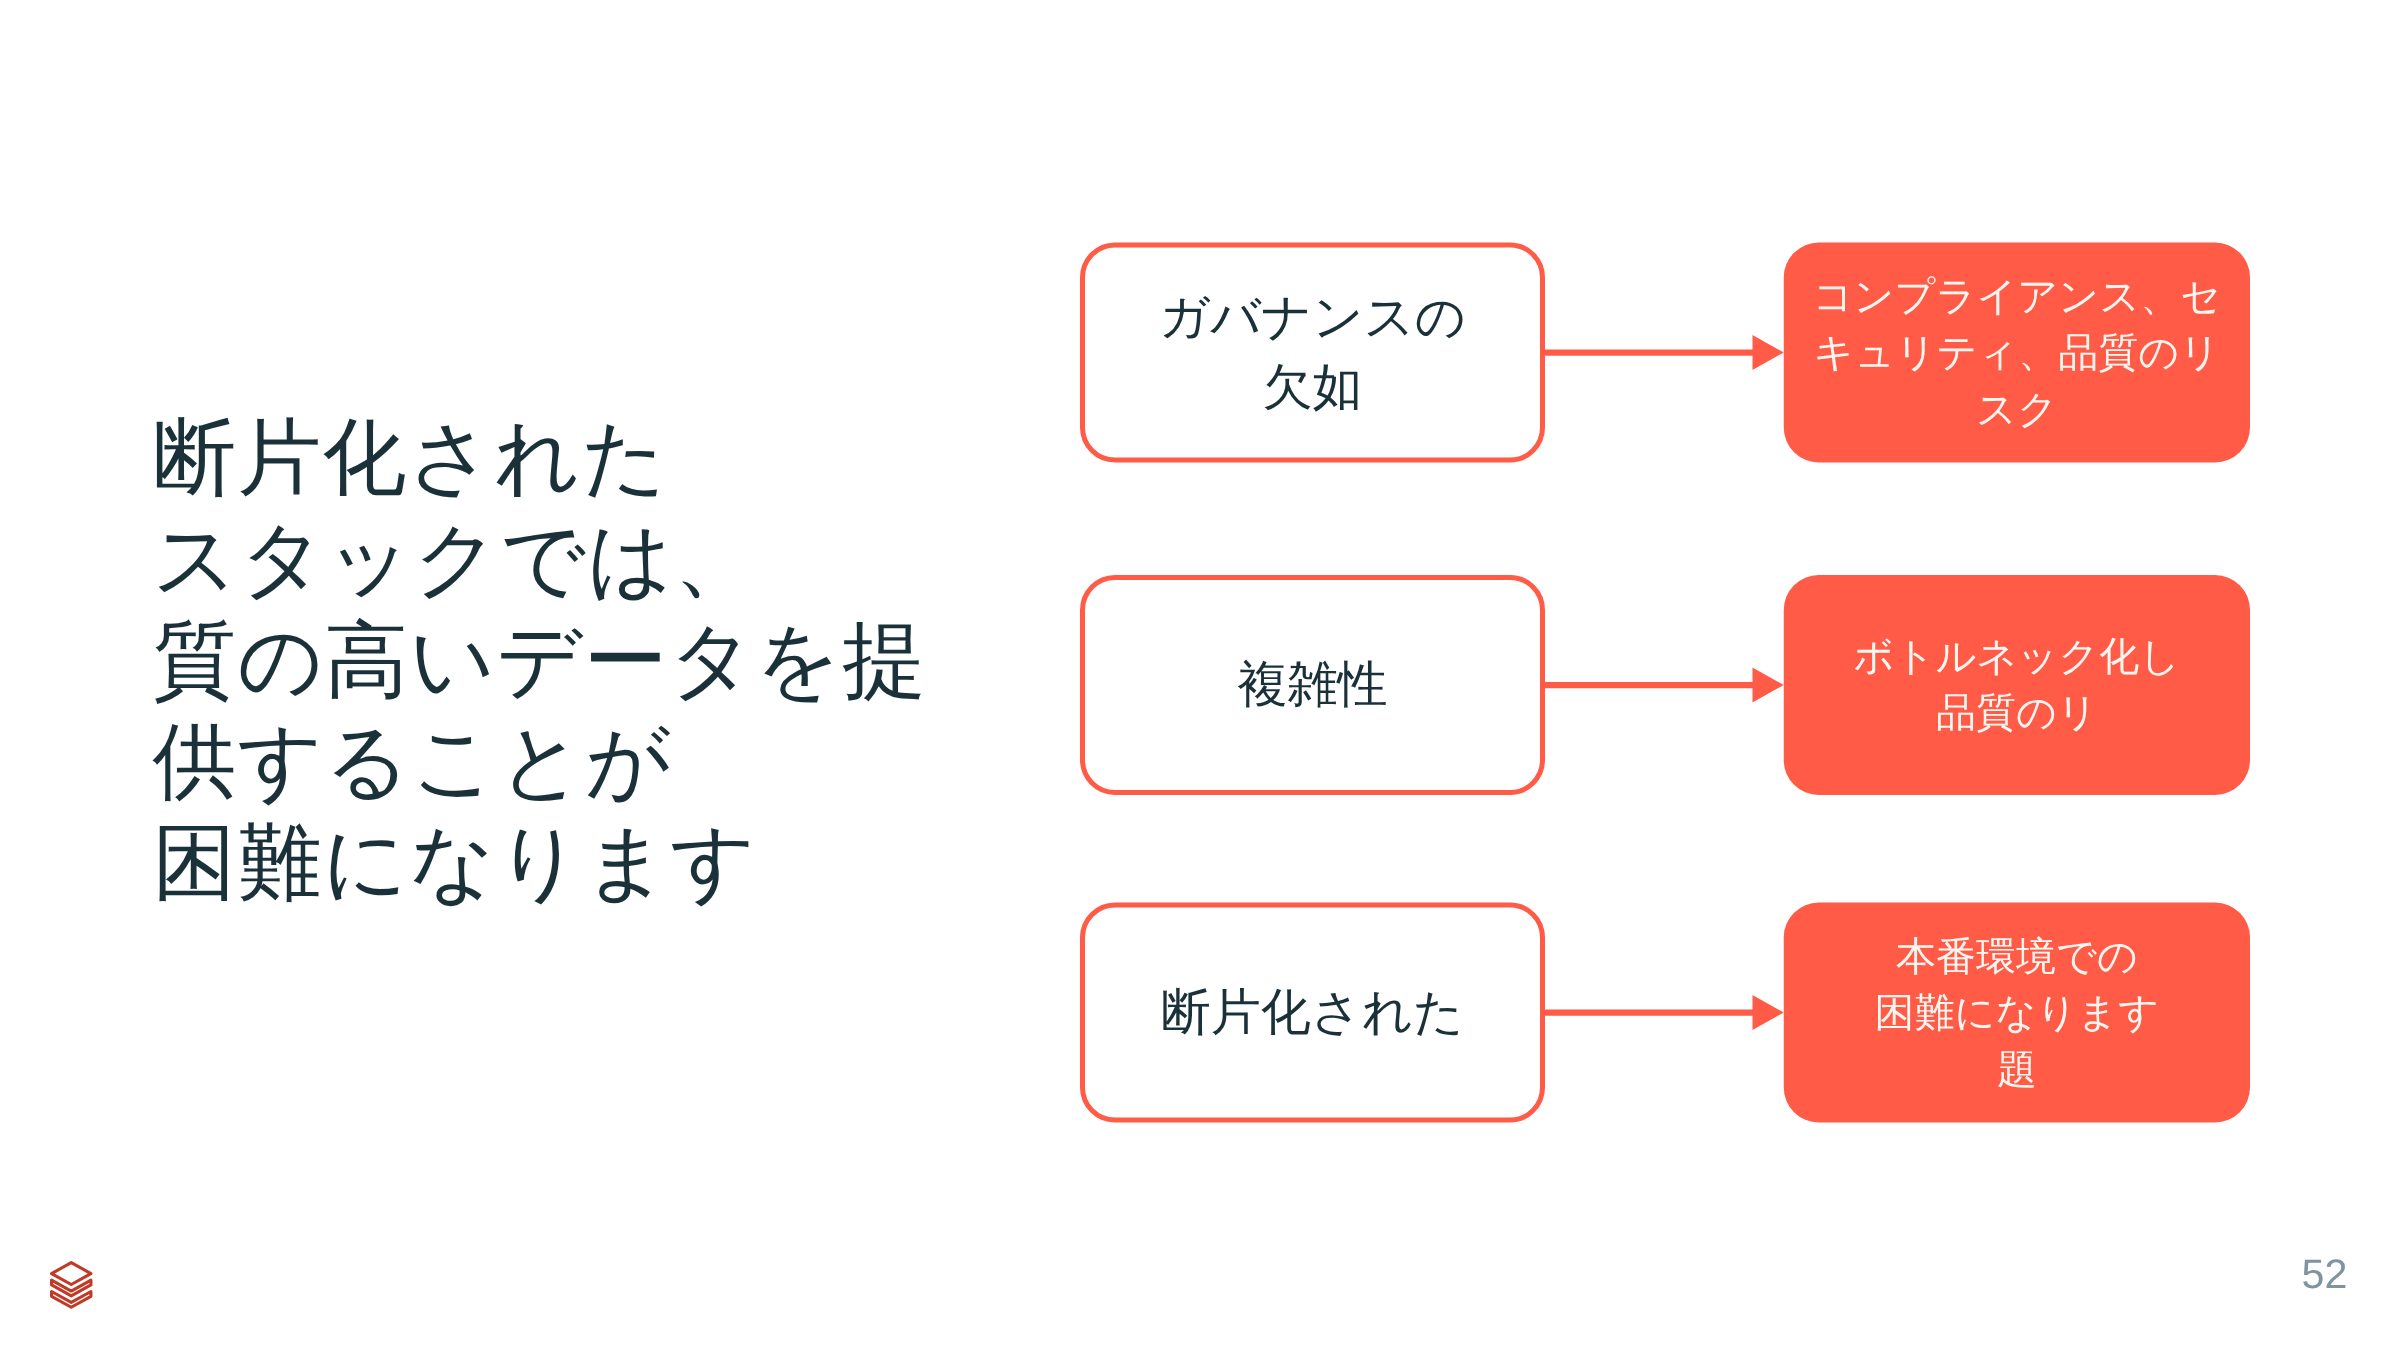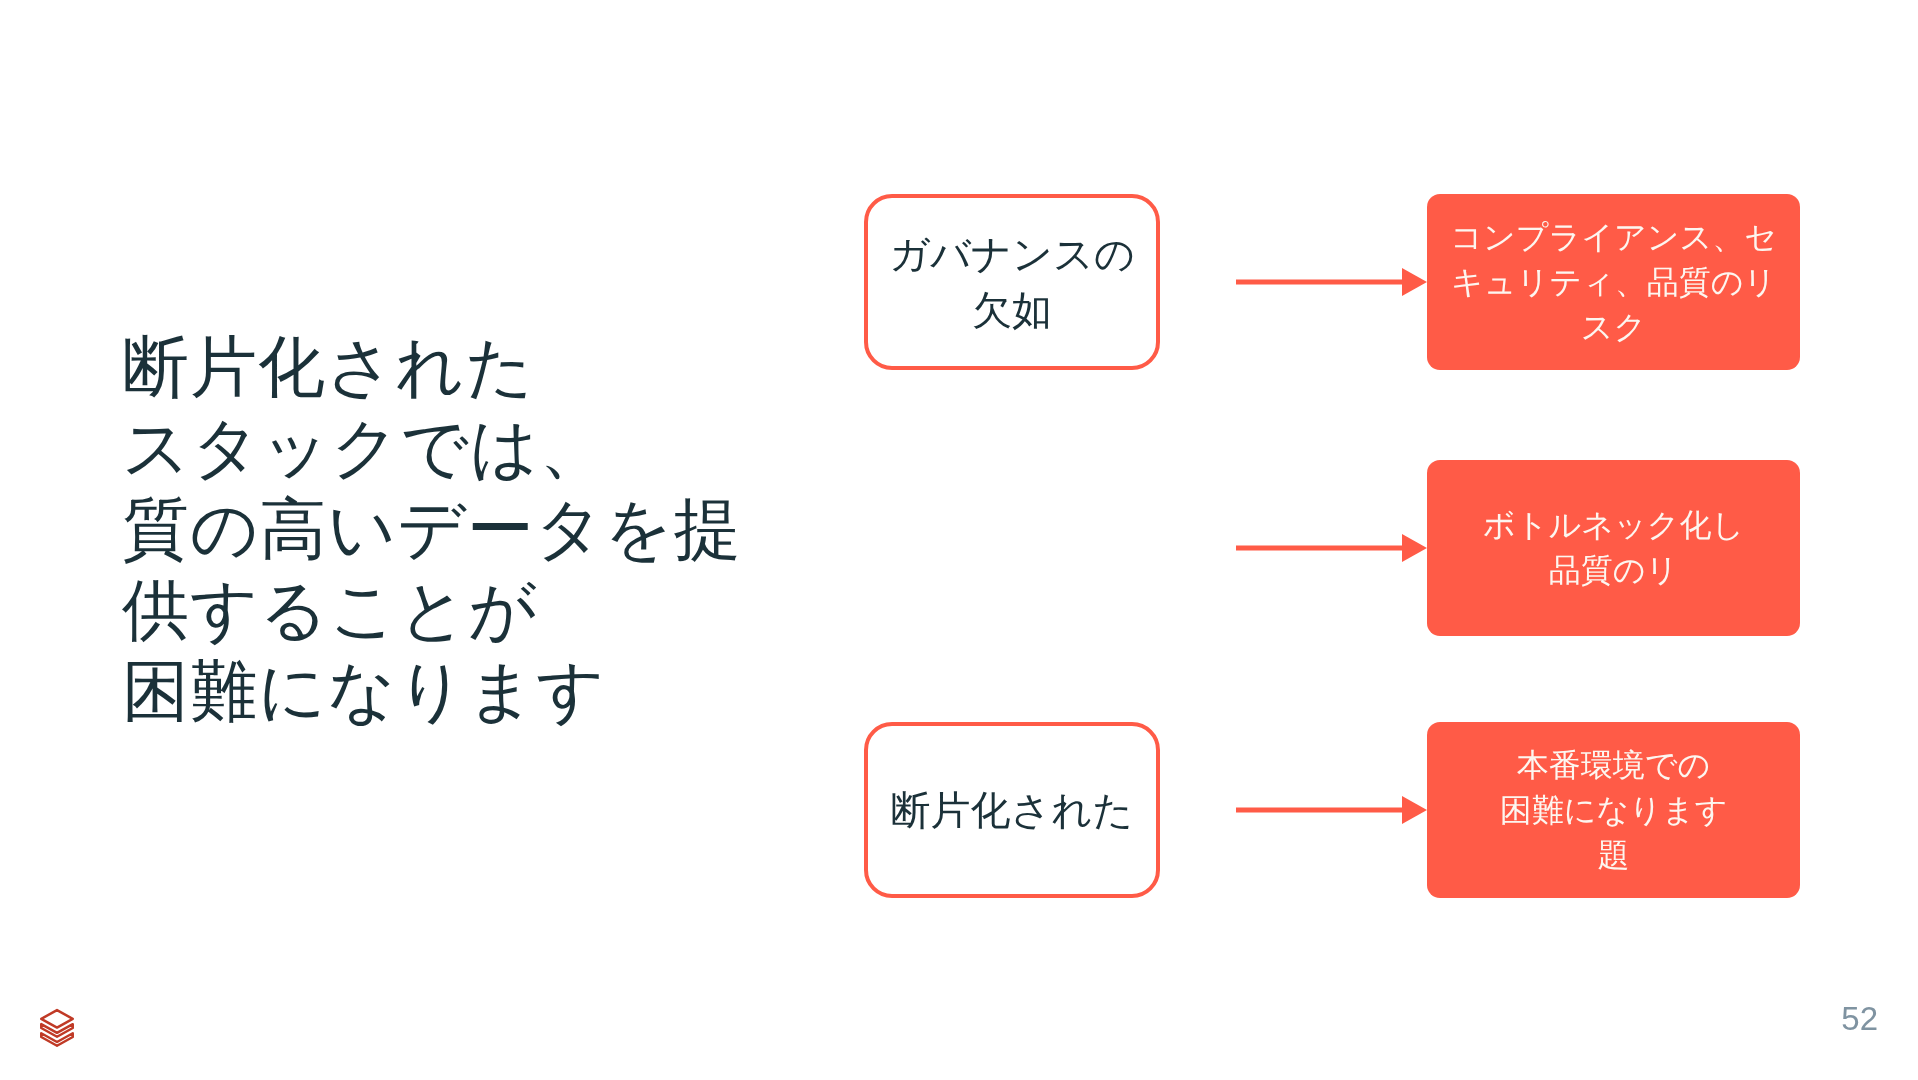--- a/index.html
+++ b/index.html
@@ -23,40 +23,40 @@
     letter-spacing: 1px;
     color: #1B3139;
     white-space: pre-line;
   }
   .row { position: absolute; left: 864px; width: 936px; height: 176px; }
   .row-1 { top: 194px; }
   .row-2 { top: 460px; }
   .row-3 { top: 722px; }
   .cause-box {
     position: absolute; left: 0; top: 0;
-    width: 296px; height: 176px;
+    width: 372px; height: 176px;
     background: #ffffff;
     border: 4px solid #FF5B47;
     border-radius: 28px;
     display: flex; align-items: center; justify-content: center;
     text-align: center;
     color: #1B3139;
     font-size: 40px; line-height: 56px;
     white-space: pre-line;
   }
   .arrow {
     position: absolute; left: 372px; top: 0;
     width: 191px; height: 176px;
     display: flex; align-items: center;
   }
   .effect-box {
     position: absolute; left: 563px; top: 0;
     width: 373px; height: 176px;
     background: #FF5B47;
-    border-radius: 13px;
+    border-radius: 28px;
     display: flex; align-items: center; justify-content: center;
     text-align: center;
     color: #FDF6F0;
     font-size: 32px; line-height: 45px;
     white-space: pre-line;
     padding: 0 14px;
   }
   .page-number {
     position: absolute;
     top: 1000px; right: 40px;
@@ -88,20 +88,21 @@
         <line x1="0" y1="27" x2="170" y2="27" stroke="#FF5B47" stroke-width="5"></line>
         <polygon points="166,13 191,27 166,41" fill="#FF5B47"></polygon>
       </svg>
     </div>
     <div class="effect-box">コンプライアンス、セ
 キュリティ、品質のリ
 スク</div>
   </div>
 
   <div class="row row-2">
+    <div class="cause-box">複雑性</div>
     <div class="arrow">
       <svg width="191" height="54" viewBox="0 0 191 54" aria-hidden="true">
         <line x1="0" y1="27" x2="170" y2="27" stroke="#FF5B47" stroke-width="5"></line>
         <polygon points="166,13 191,27 166,41" fill="#FF5B47"></polygon>
       </svg>
     </div>
     <div class="effect-box">ボトルネック化し
 品質のリ</div>
   </div>
 

